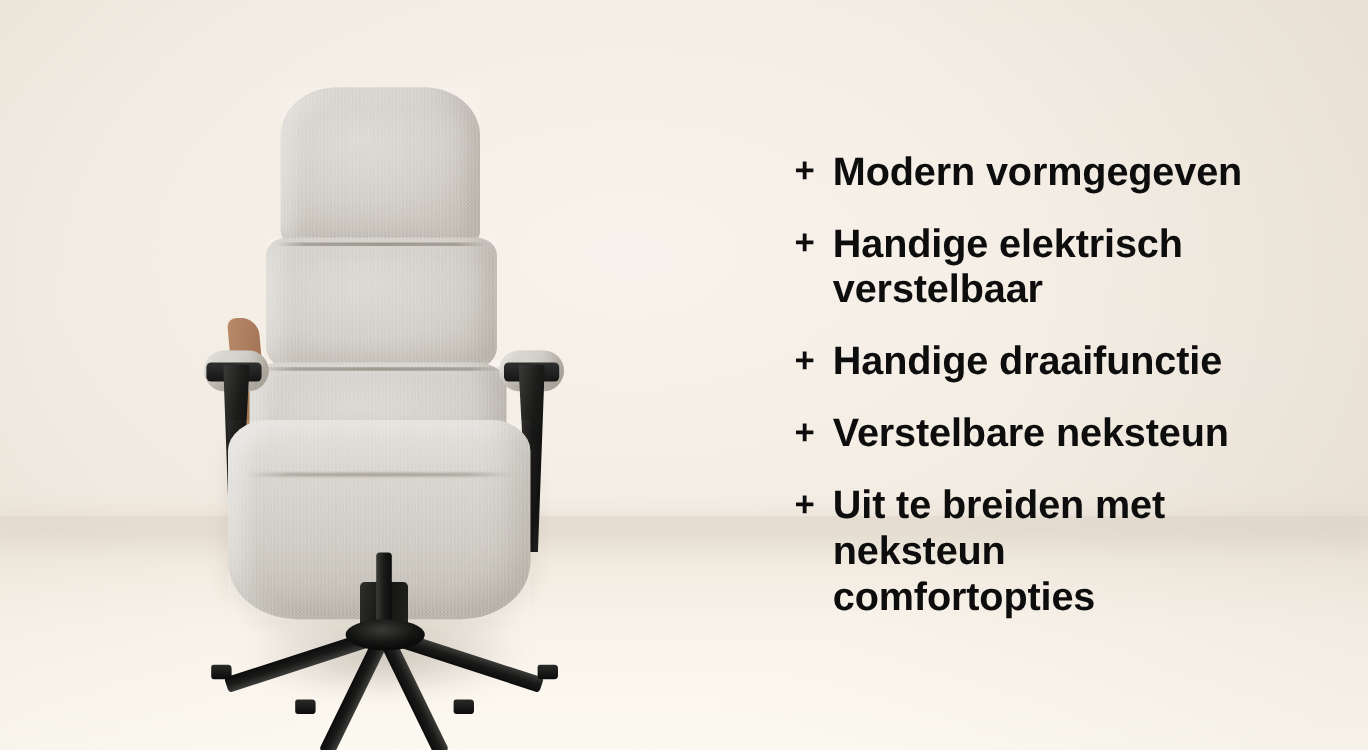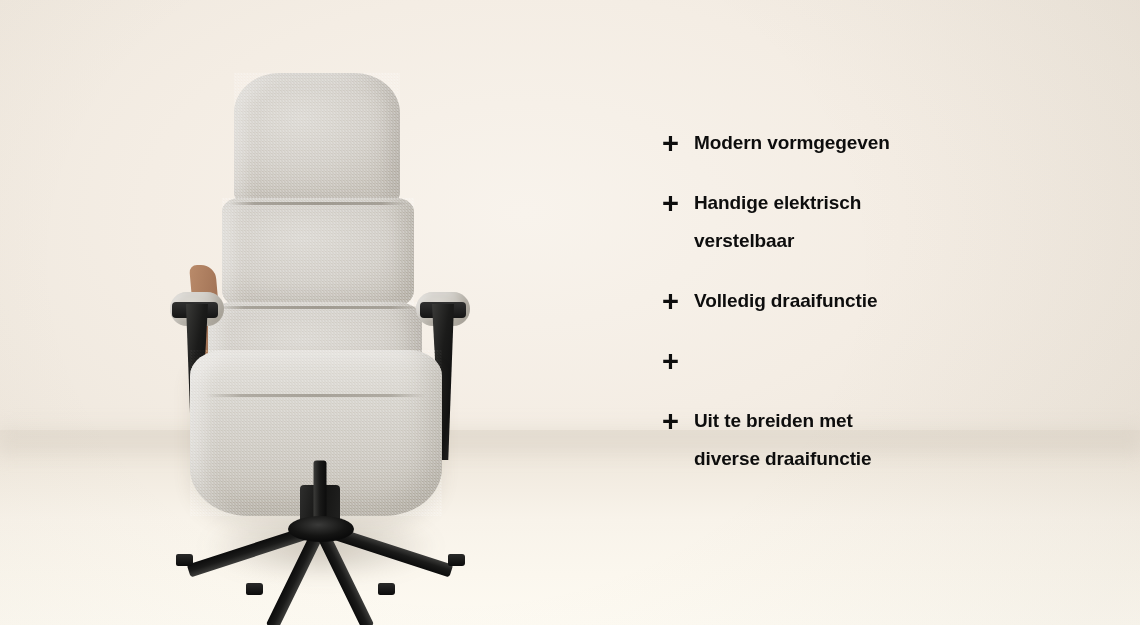--- a/index.html
+++ b/index.html
@@ -201,21 +201,21 @@
   .feature-item:last-child { margin-bottom:0; }
   .feature-plus {
     flex:0 0 auto;
     width:32px;
     font-size:29px;
     font-weight:700;
     line-height:38px;
     color:#0d0d0d;
   }
   .feature-text {
-    font-size:19px;
+    font-size:33px;
     font-weight:600;
     line-height:38px;
     letter-spacing:-.1px;
     color:#0d0d0d;
     white-space:pre-line;
   }
 </style>
 </head>
 <body>
 
@@ -281,25 +281,26 @@
         <span class="feature-plus">+</span>
         <span class="feature-text">Modern vormgegeven</span>
       </li>
       <li class="feature-item">
         <span class="feature-plus">+</span>
         <span class="feature-text">Handige elektrisch
 verstelbaar</span>
       </li>
       <li class="feature-item">
         <span class="feature-plus">+</span>
-        <span class="feature-text">Volledig draaifunctie</span>
-      </li>
-      <li class="feature-item">
-        <span class="feature-plus">+</span>
+        <span class="feature-text">Handige draaifunctie</span>
+      </li>
+      <li class="feature-item">
+        <span class="feature-plus">+</span>
+        <span class="feature-text">Verstelbare neksteun</span>
       </li>
       <li class="feature-item">
         <span class="feature-plus">+</span>
         <span class="feature-text">Uit te breiden met
-diverse draaifunctie</span>
+neksteun comfortopties</span>
       </li>
     </ul>
 
 </div>
 
 </body></html>

